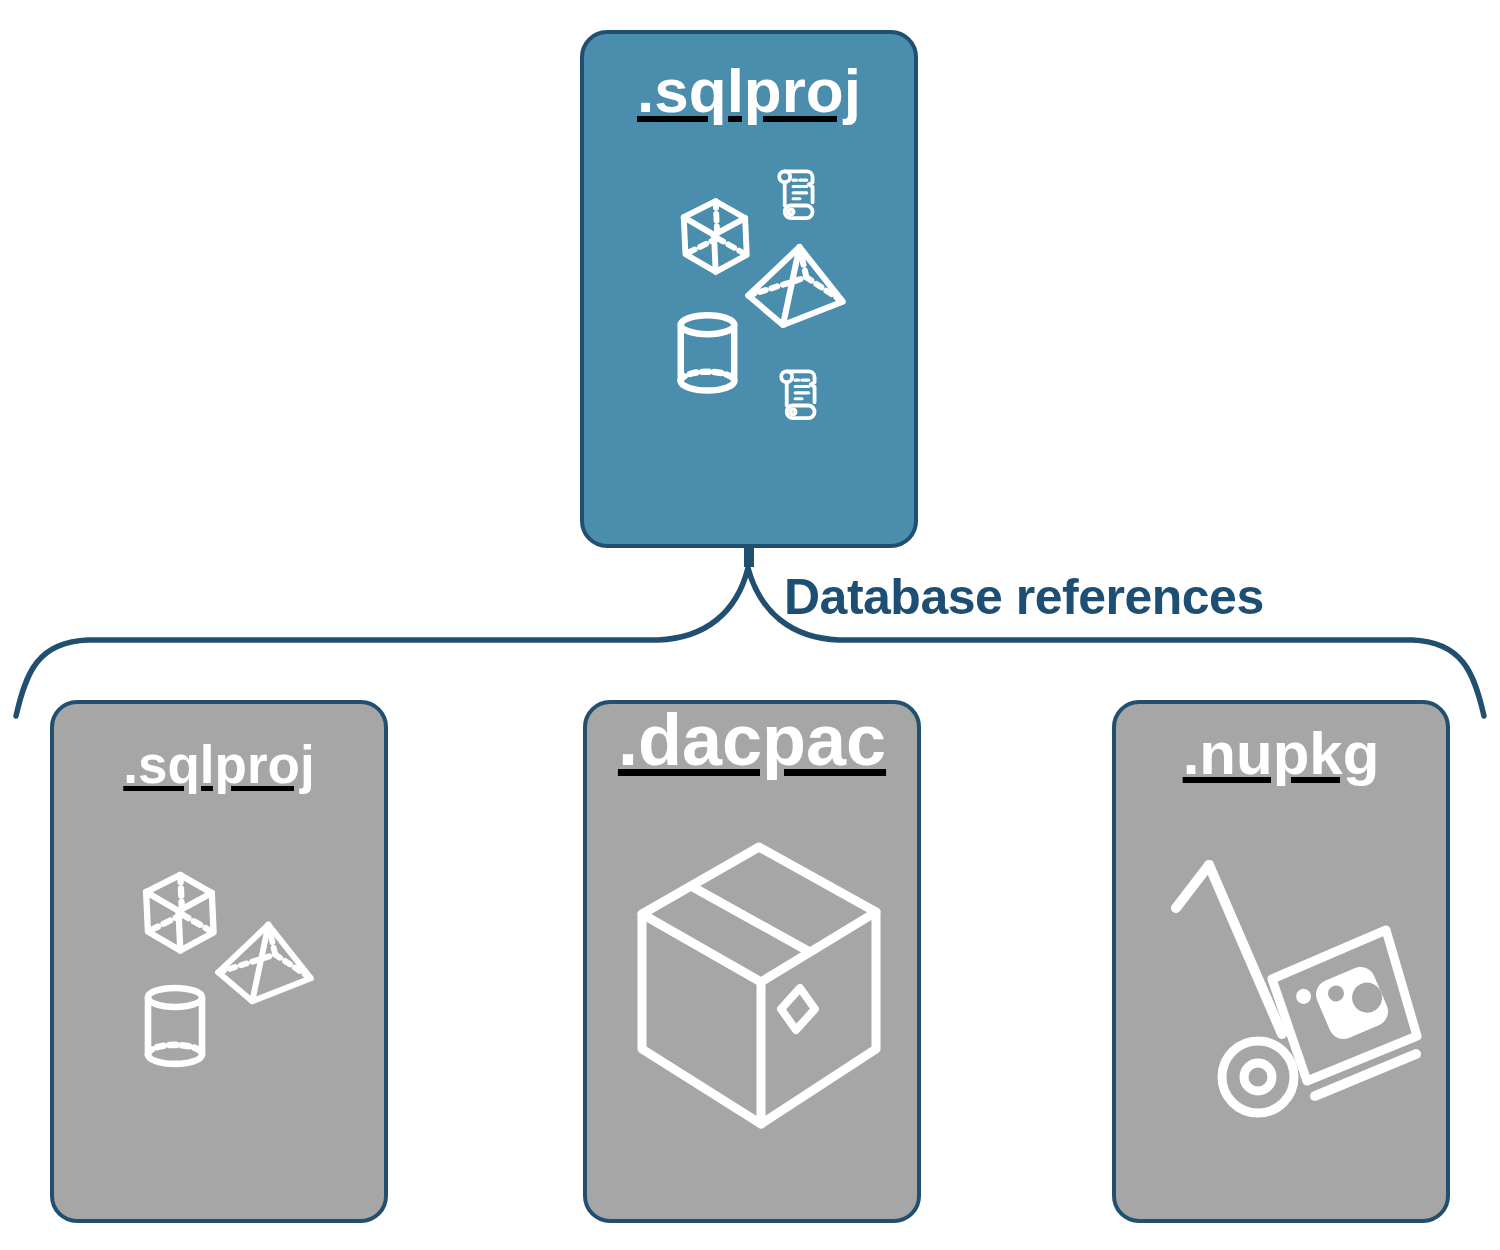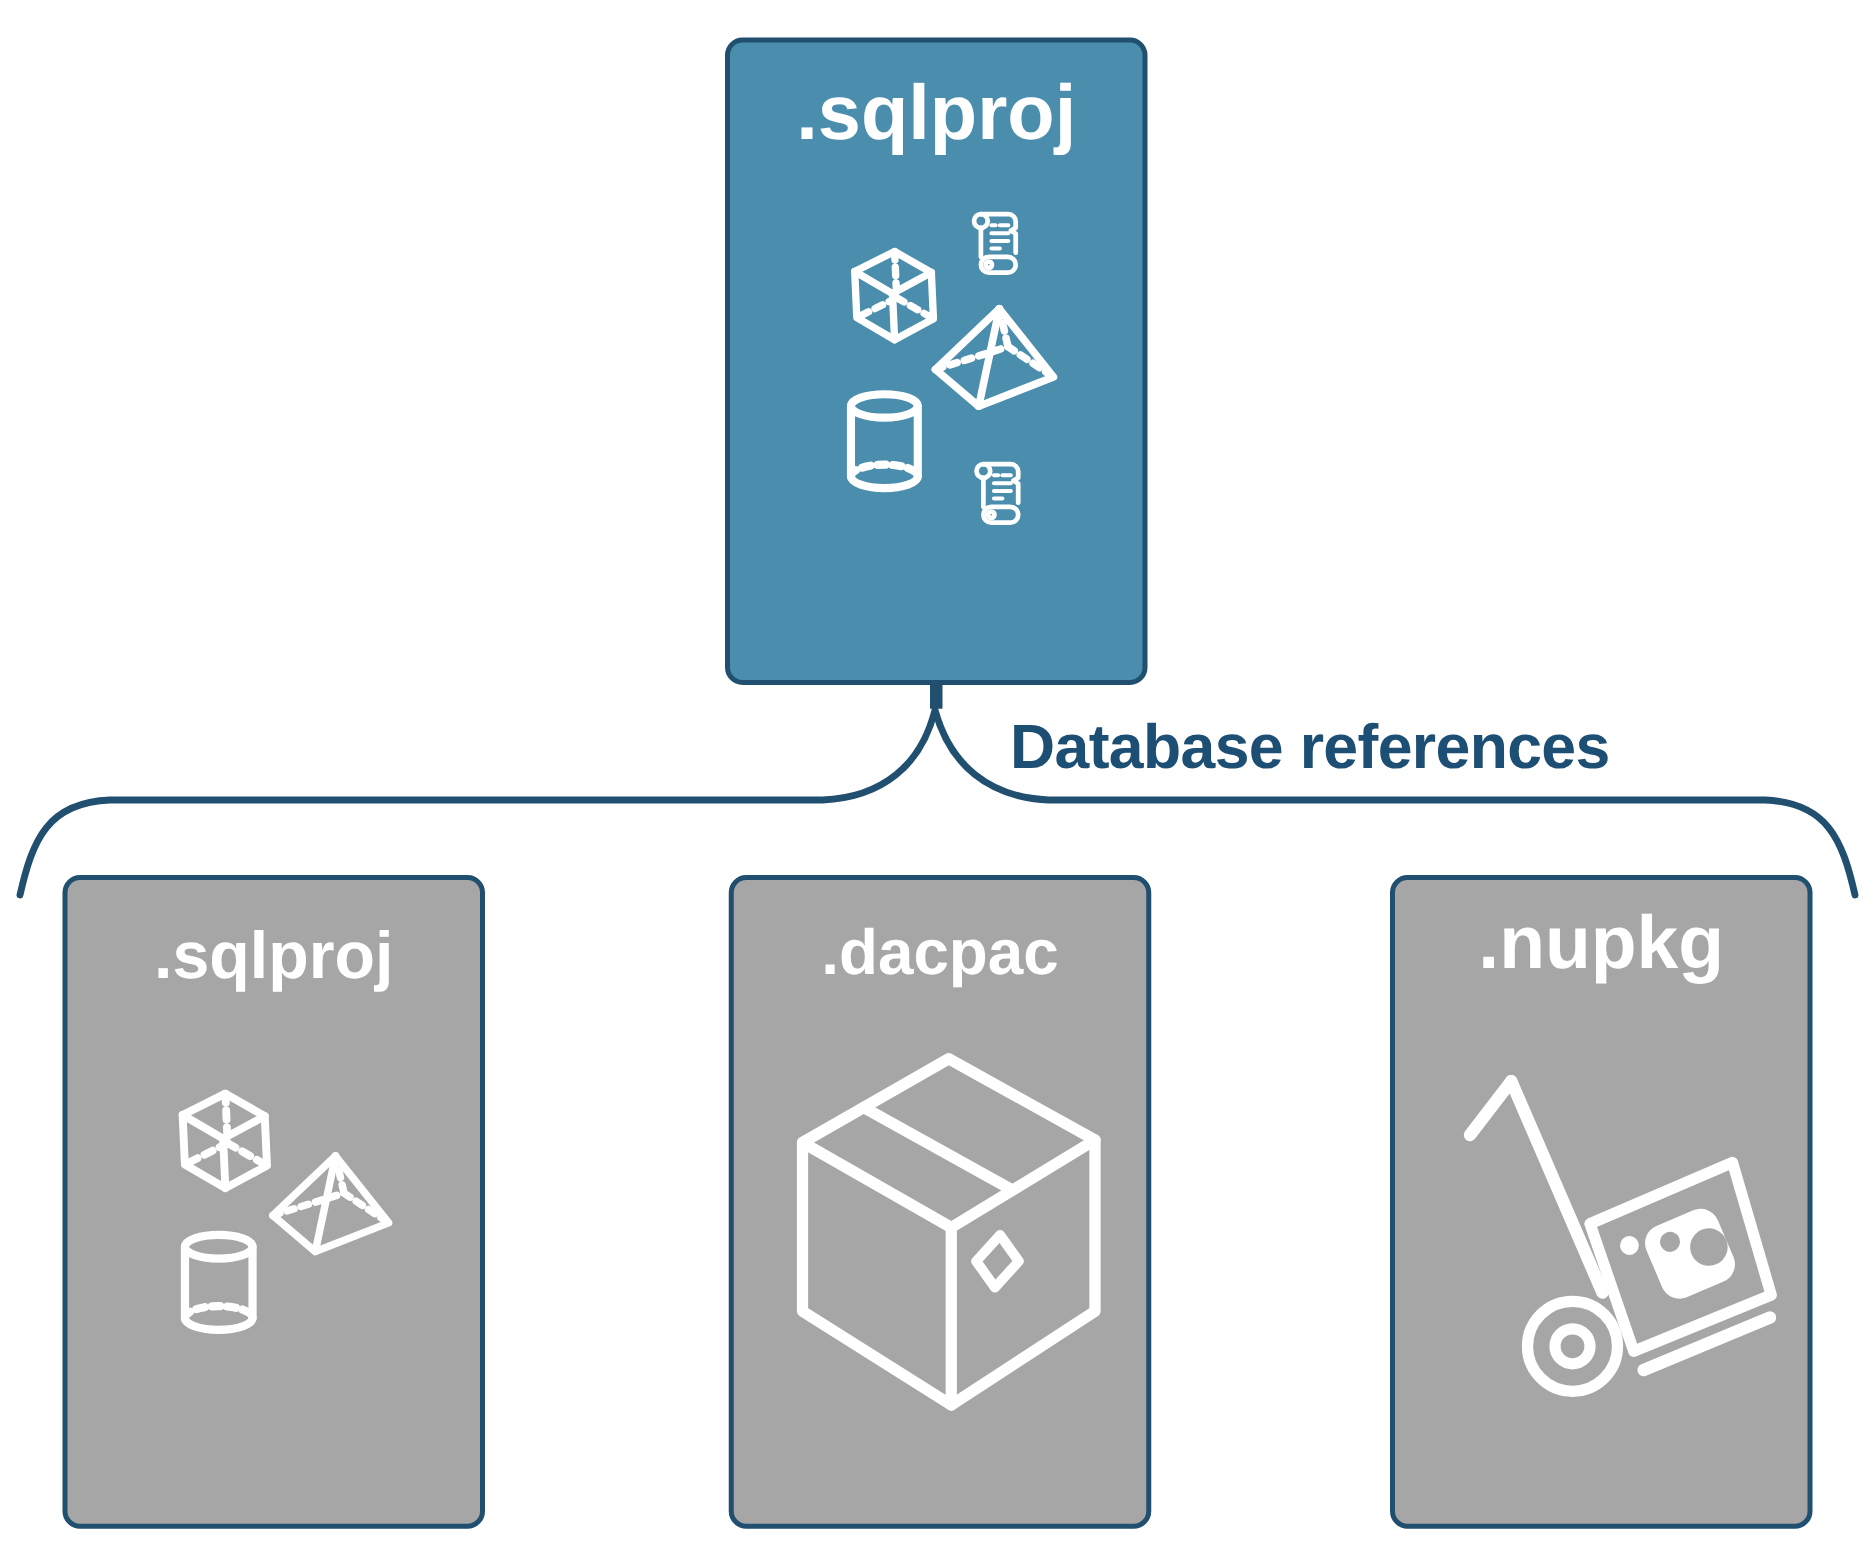--- a/index.html
+++ b/index.html
@@ -9,38 +9,39 @@
     --edge-label-text:#1d4e74;
     --icon-stroke:#ffffff;
   }
   html,body{margin:0;padding:0;background:#ffffff;}
   .canvas{
     position:relative;width:1500px;height:1250px;background:#ffffff;overflow:hidden;
     font-family:"Liberation Sans", sans-serif;
   }
   .connector{position:absolute;left:0;top:0;width:1500px;height:1250px;pointer-events:none;}
   .node{
-    position:absolute;border:4.5px solid var(--outline);border-radius:14px;
+    position:absolute;border:4.5px solid var(--outline);border-radius:27px;
     box-sizing:border-box;
+    text-decoration:underline;
   }
   .node.root{left:580px;top:30px;width:338px;height:518px;background:var(--root-fill);}
   .node.child{width:338px;height:523px;top:700px;background:var(--child-fill);}
   .node.child.c0{left:50px;}
   .node.child.c1{left:583px;}
   .node.child.c2{left:1112px;}
   .node-title{
     width:100%;text-align:center;font-weight:700;color:#ffffff;line-height:1;
     letter-spacing:0px;
   }
   .root .node-title{padding-top:26px;font-size:62px;}
   .c0 .node-title{padding-top:34px;font-size:53px;}
-  .c1 .node-title{padding-top:32px;font-size:51px;}
+  .c1 .node-title{font-size:72px;}
   .c2 .node-title{padding-top:20px;font-size:60px;}
   .edge-label{
-    position:absolute;left:808px;top:572px;font-size:50px;font-weight:700;
+    position:absolute;left:784px;top:572px;font-size:50px;font-weight:700;
     letter-spacing:-0.5px;color:var(--edge-label-text);line-height:1;white-space:nowrap;
   }
   .icon{position:absolute;overflow:visible;}
   .wire{stroke:var(--icon-stroke);fill:none;}
 </style>
 </head>
 <body>
 
 <div class="canvas">
 

